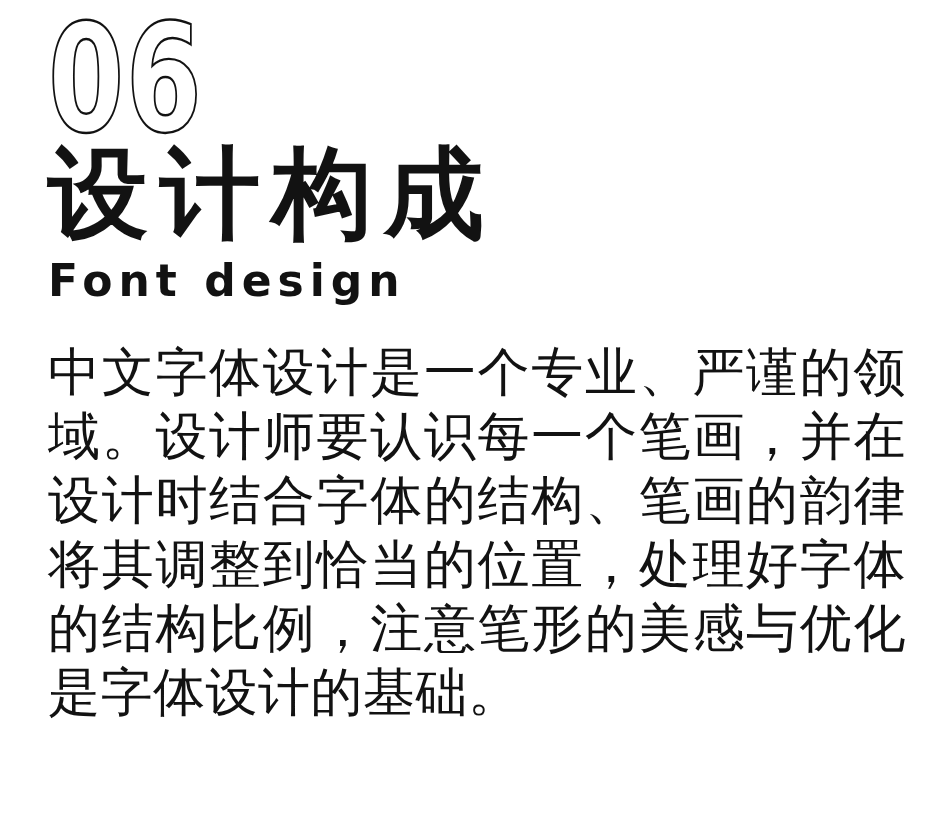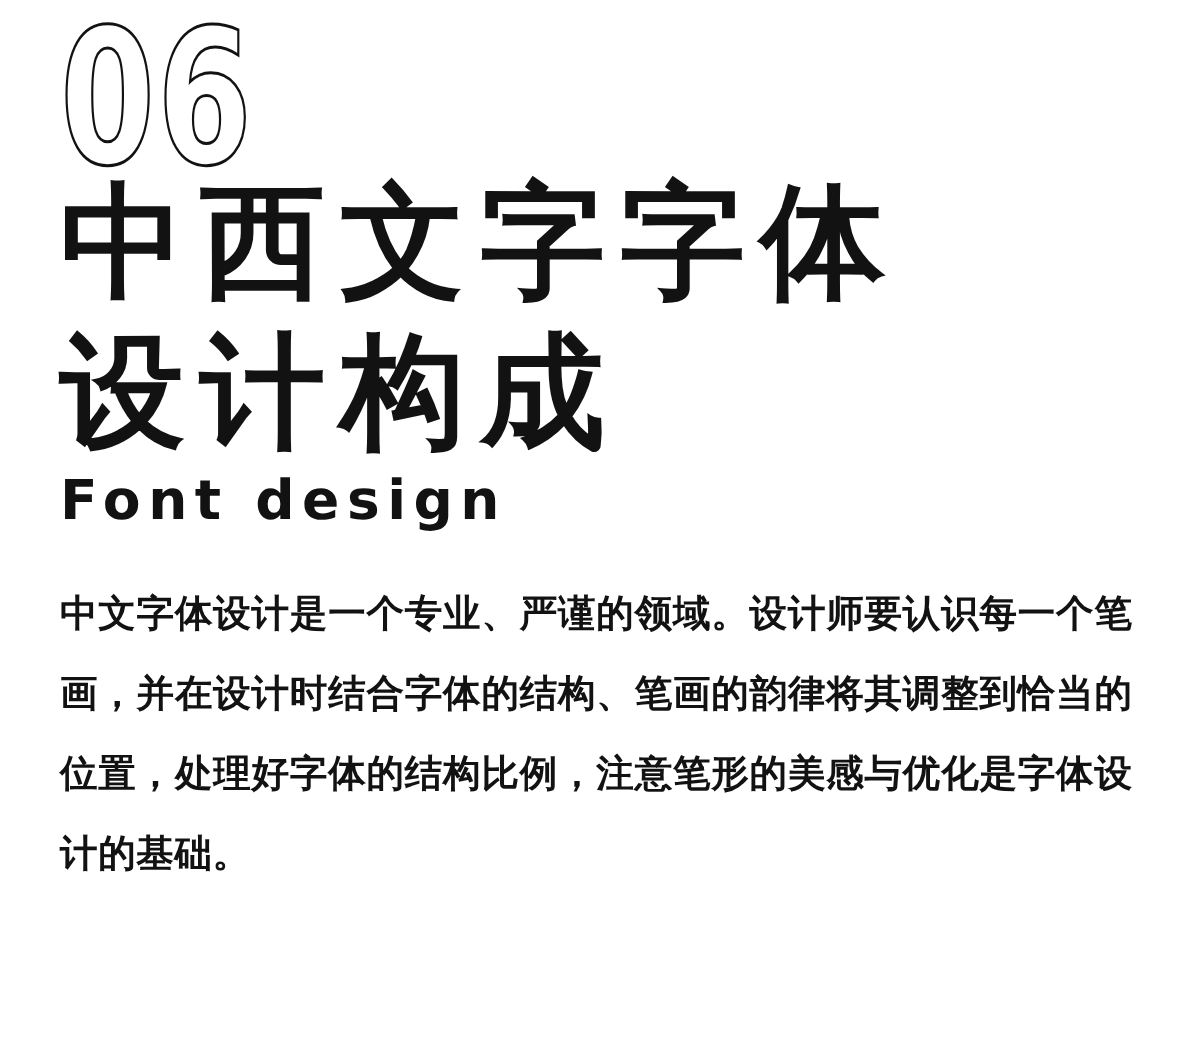--- a/index.html
+++ b/index.html
@@ -55,38 +55,37 @@
     font-weight: bold;
     line-height: 53px;
     letter-spacing: 6px;
     color: var(--text, #121212);
     white-space: nowrap;
   }
   
   .body-paragraph {
     margin-top: 33px;
     width: 858px;
-    font-size: 30px;
-    font-weight: bold;
+    font-size: 52px;
+    font-weight: normal;
     line-height: 64px;
     text-align: justify;
     text-justify: inter-ideograph;
     color: var(--text, #121212);
     letter-spacing: 0.5px;
   }
 </style>
 </head>
 <body>
 
 <div class="page">
 
   <div class="section-number">06</div>
 
   <h1 class="page-title">
-    <div class="title-line">中西文字字体</div>
     <div class="title-line">设计构成</div>
   </h1>
 
   <div class="subtitle">Font design</div>
 
   <p class="body-paragraph">中文字体设计是一个专业、严谨的领域。设计师要认识每一个笔画，并在设计时结合字体的结构、笔画的韵律将其调整到恰当的位置，处理好字体的结构比例，注意笔形的美感与优化是字体设计的基础。</p>
 
 </div>
 
 </body></html>

